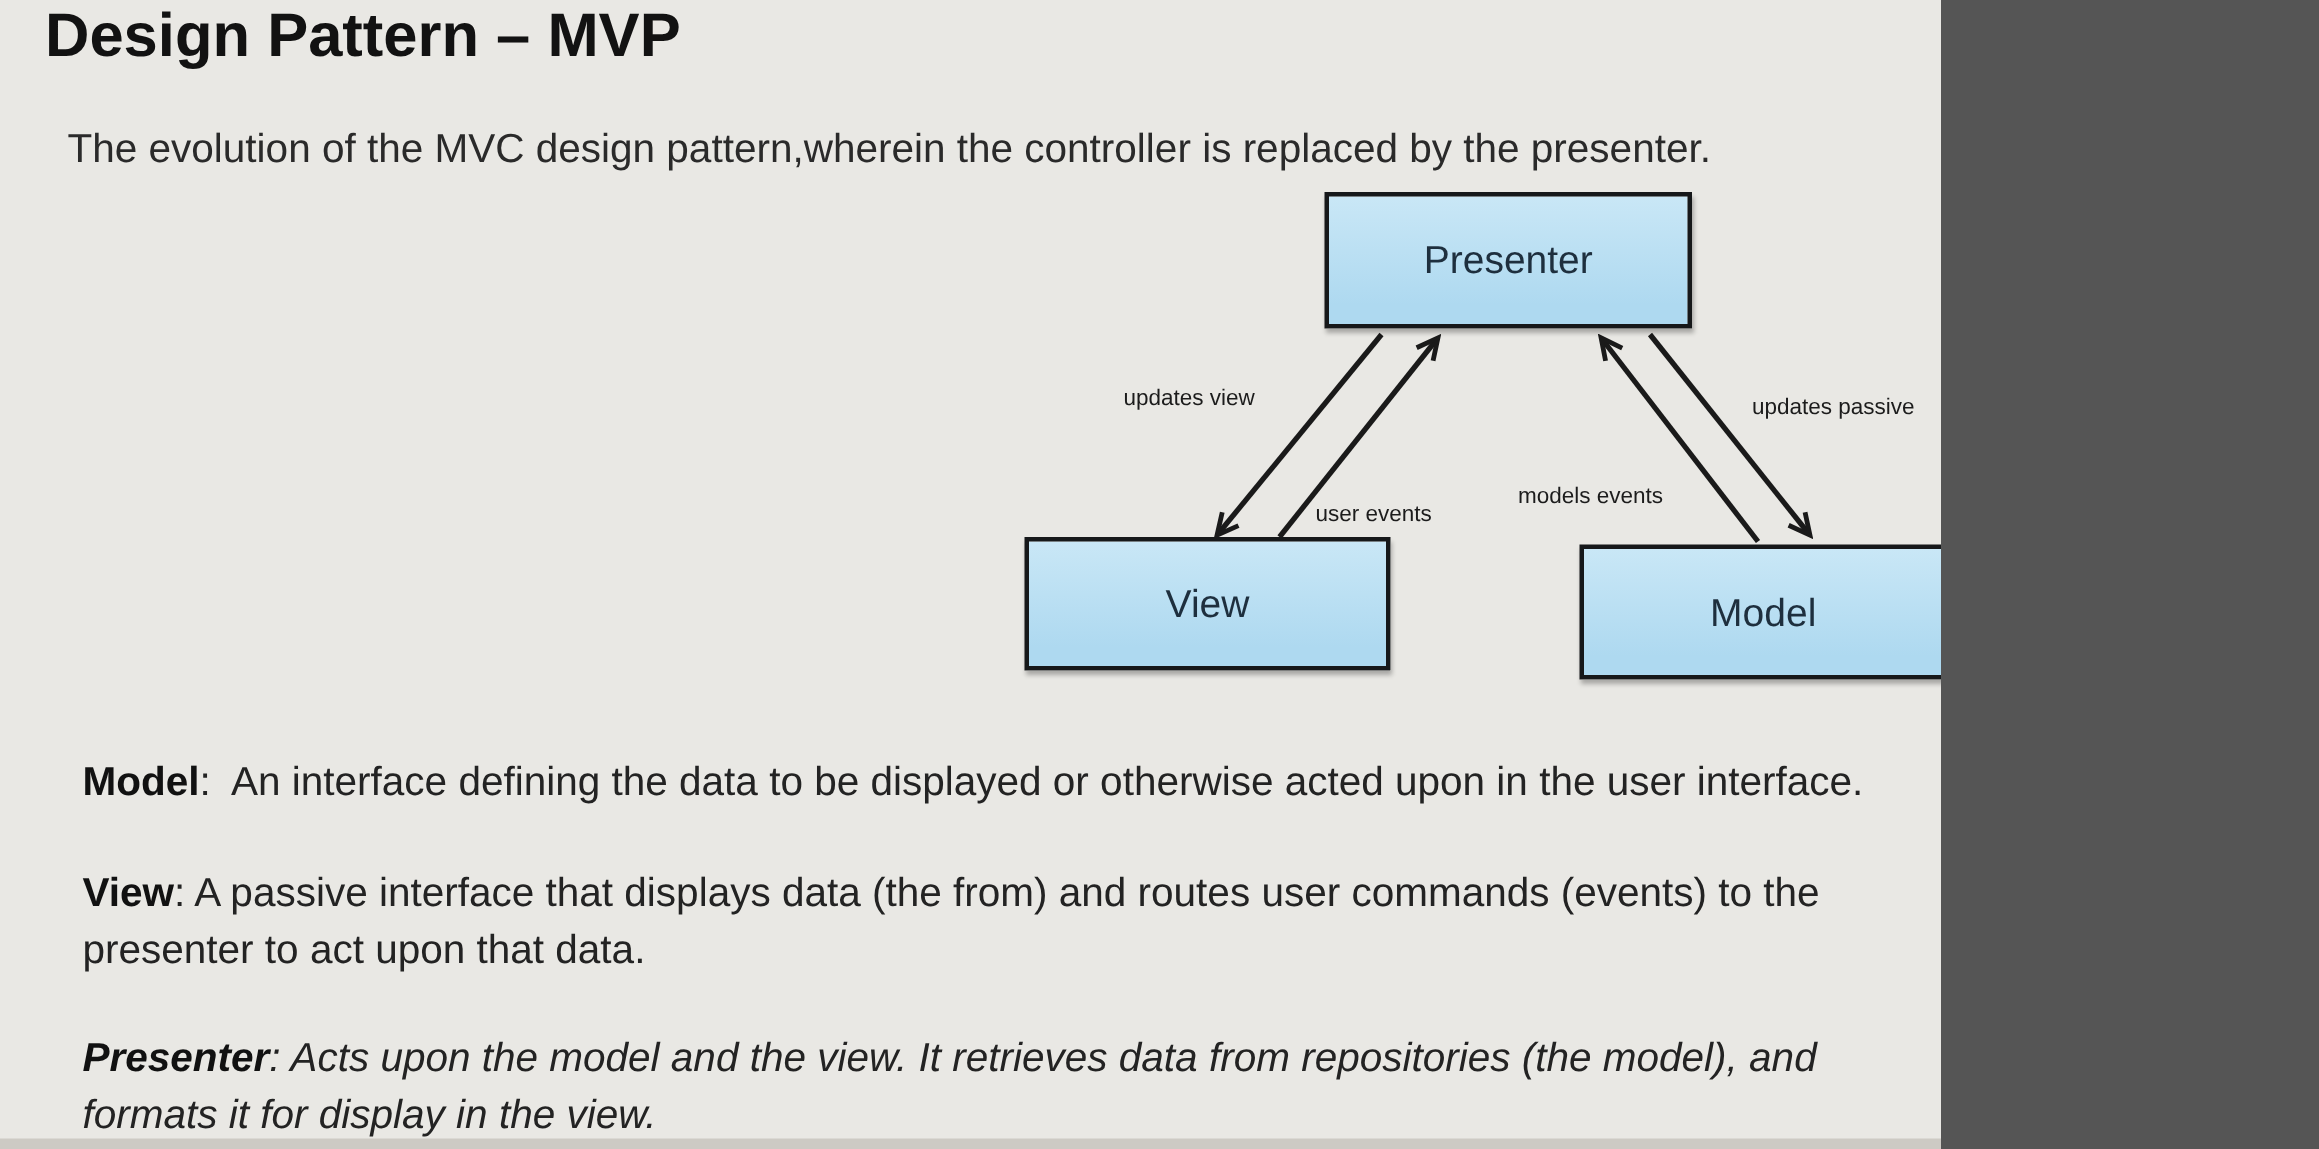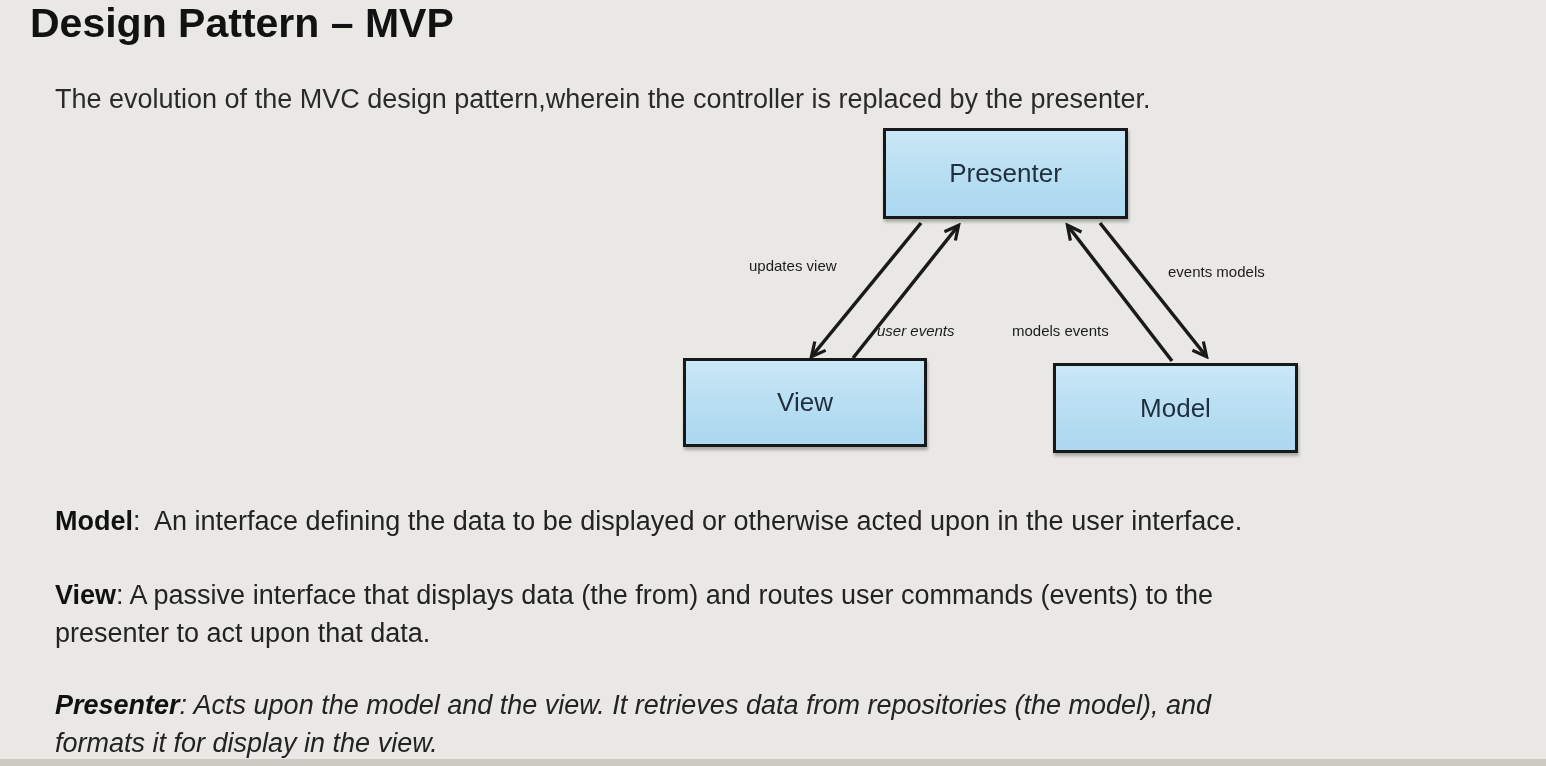--- a/index.html
+++ b/index.html
@@ -1,30 +1,30 @@
 <!DOCTYPE html>
 <html><head>
 <meta charset="utf-8">
 <style>
   html,body{margin:0;padding:0;background:#555;}
   .slide{
     position:relative;
-    width:1546px;height:766px;
+    width:1294px;height:766px;
     background:var(--bg,#e9e8e4);
     font-family:"Liberation Sans", sans-serif;
     overflow:hidden;
     color:var(--text,#1f1f1f);
   }
   .title{
     position:absolute;left:30px;top:0px;
     font-size:41px;font-weight:bold;color:#121212;
     letter-spacing:0px;
   }
   .subtitle{
-    position:absolute;left:55px;top:84px;
+    position:absolute;left:45px;top:84px;
     font-size:27px;color:#2a2a2a;
   }
   
   .node{
     position:absolute;
     display:flex;align-items:center;justify-content:center;
     background:linear-gradient(180deg,#c9e7f6 0%,#aed9f0 85%);
     border:3px solid var(--node-border,#16181a);
     box-shadow:1px 3px 3px rgba(0,0,0,0.28);
     color:#1e2f3e;font-size:26px;
@@ -32,21 +32,21 @@
   }
   .node-presenter{left:883px;top:128px;width:245px;height:91px;}
   .node-view{left:683px;top:358px;width:244px;height:89px;}
   .node-model{left:1053px;top:363px;width:245px;height:90px;}
   .edges-svg{position:absolute;left:0;top:0;width:1546px;height:766px;pointer-events:none;}
   .edges-svg line{stroke:var(--arrow,#1a1a1a);stroke-width:3.5;}
   .edge-label{
     position:absolute;font-size:15px;color:#1c1c1c;white-space:nowrap;
   }
   .lbl-updates-view{left:749px;top:257px;}
-  .lbl-user-events{left:877px;top:322px;font-style:italic;}
+  .lbl-user-events{left:877px;top:334px;}
   .lbl-change-events{left:1012px;top:322px;}
   .lbl-updates-models{left:1168px;top:263px;}
   
   .definitions{position:absolute;left:55px;top:0;width:1480px;}
   .definition{
     position:absolute;left:0;
     font-size:27px;line-height:38px;color:#232323;
     white-space:pre-wrap;
   }
   .definition b{color:#111;}
@@ -85,21 +85,21 @@
   <div class="node node-view">
     <span>View</span>
   </div>
   <div class="node node-model">
     <span>Model</span>
   </div>
 
   <div class="edge-label lbl-updates-view">updates view</div>
   <div class="edge-label lbl-user-events">user events</div>
   <div class="edge-label lbl-change-events">models events</div>
-  <div class="edge-label lbl-updates-models">events models</div>
+  <div class="edge-label lbl-updates-models">updates passive</div>
 
   <div class="definitions">
     <div class="definition def-model"><b>Model</b><span>:  An interface defining the data to be displayed or otherwise acted upon in the user interface.</span></div>
     <div class="definition def-view"><b>View</b><span>: A passive interface that displays data (the from) and routes user commands (events) to the
 presenter to act upon that data.</span></div>
     <div class="definition def-presenter"><b>Presenter</b><span>: Acts upon the model and the view. It retrieves data from repositories (the model), and
 formats it for display in the view.</span></div>
   </div>
 
   <div class="bottom-strip"></div>

